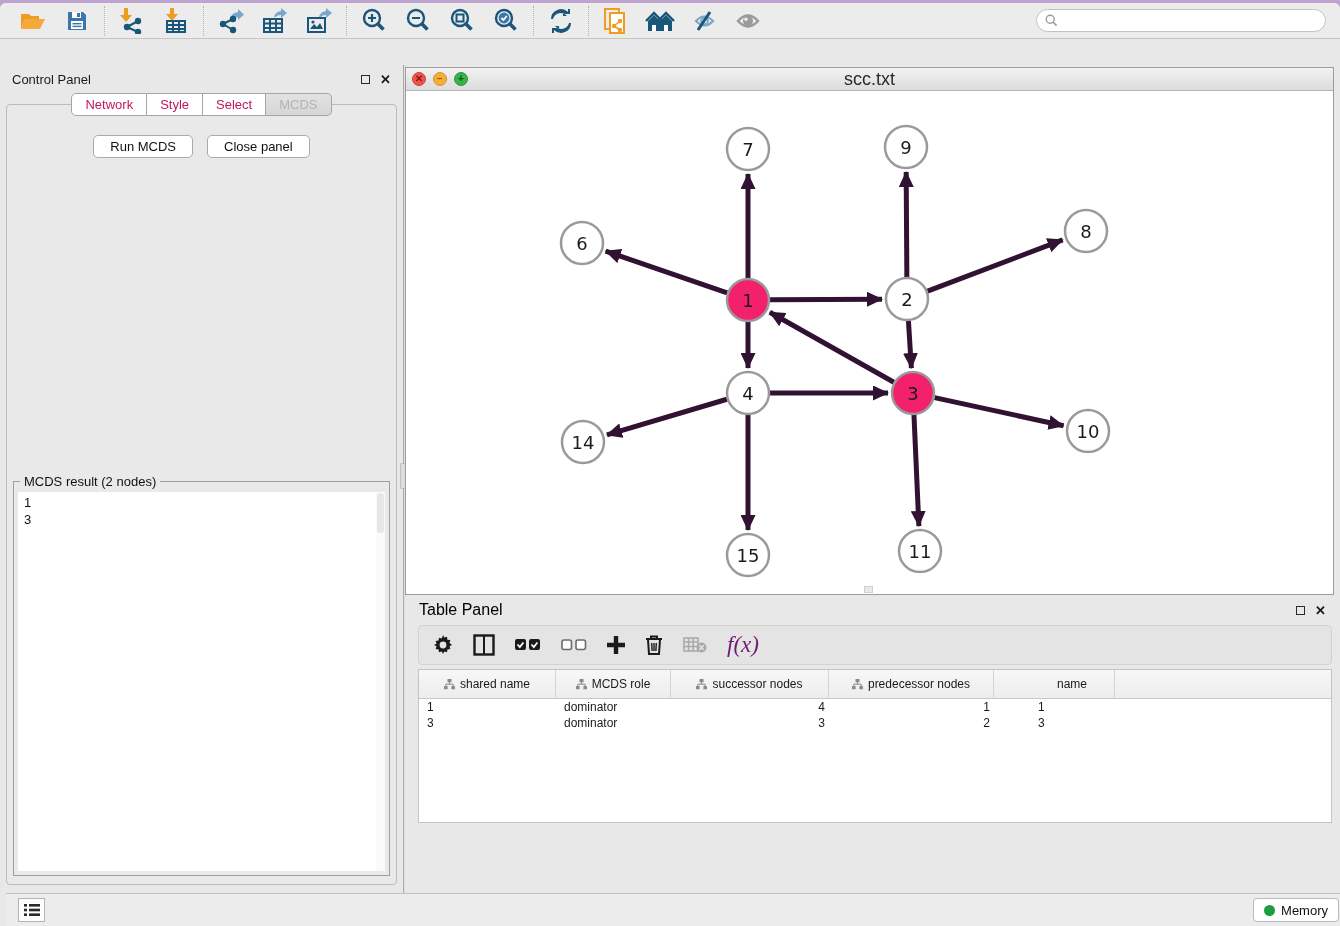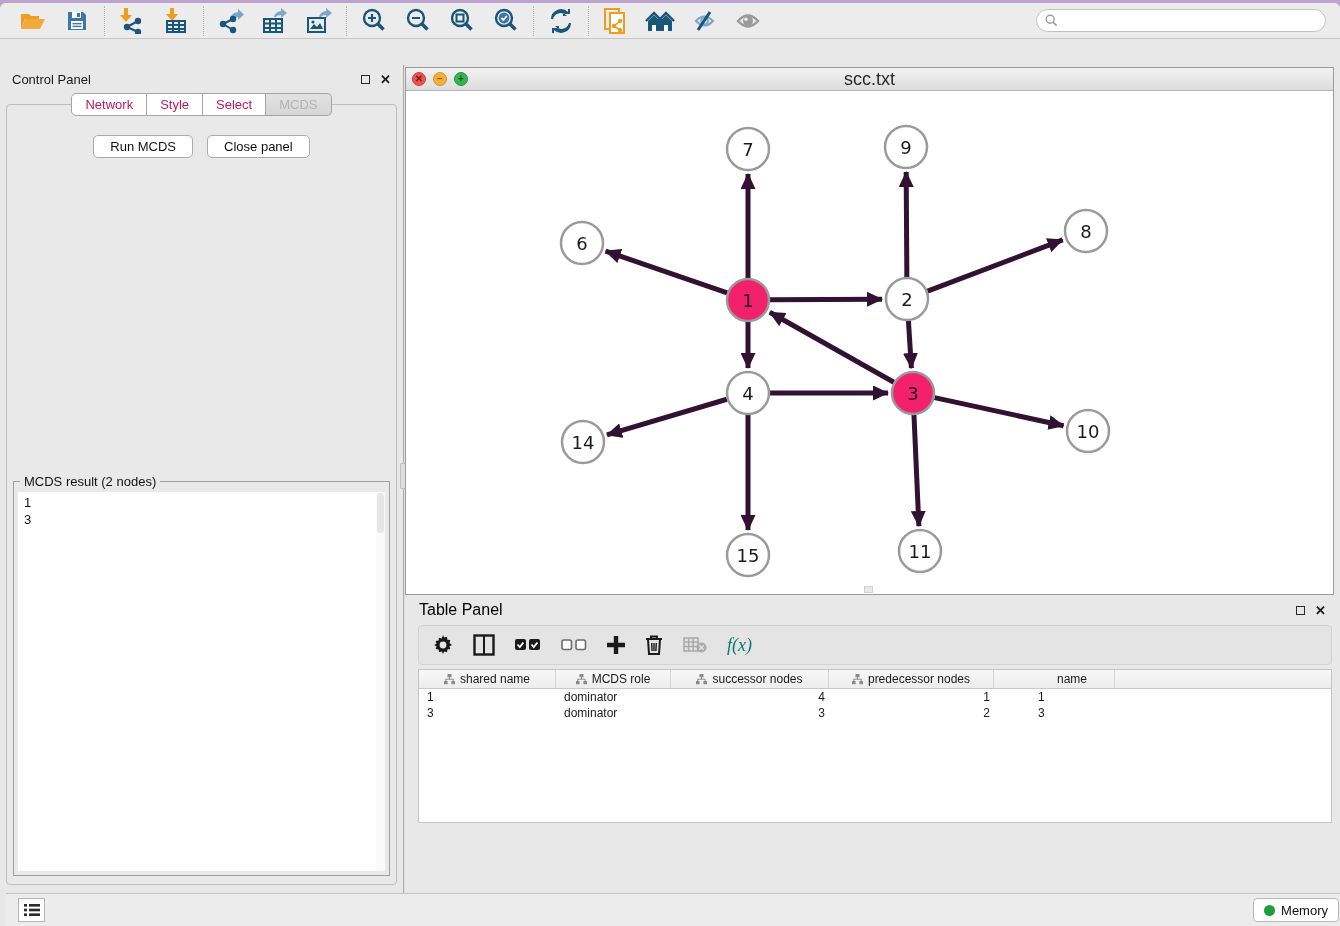--- a/index.html
+++ b/index.html
@@ -91,25 +91,25 @@
   .netcanvas { position:relative; width:100%; height:503px; background:#fff; }
   .netresize { position:absolute; left:458px; bottom:1px; width:9px; height:7px;
                background:#e9e9e9; border:1px solid #cfcfcf; }
 
   
   .tpanel { position:absolute; left:405px; top:532px; right:0; bottom:0; background:#e8e8e8; }
   .tpanelhead { height:26px; display:flex; align-items:center; padding:0 14px; }
   .ttoolbar { margin:2px 8px 0 13px; height:40px; background:#e4e4e4; border:1px solid #d2d2d2;
               border-radius:4px; display:flex; align-items:center; gap:20px; padding:0 14px; }
   .tt { display:flex; align-items:center; justify-content:center; height:28px; }
-  .fx { font-family:"Liberation Serif", serif; font-style:italic; font-size:18px; color:#0f766e; }
+  .fx { font-family:"Liberation Serif", serif; font-style:italic; font-size:23px; color:#701a75; }
 
   .datatable { position:absolute; left:13px; right:8px; top:72px; bottom:70px;
                background:#fff; border:1px solid #c4c4c4; overflow:hidden; }
-  .thead { display:flex; height:19px; background:linear-gradient(#f7f7f7,#ededed);
+  .thead { display:flex; height:29px; background:linear-gradient(#f7f7f7,#ededed);
            border-bottom:1px solid #c9c9c9; }
   .th { display:flex; align-items:center; justify-content:center; gap:5px; font-size:12px;
         color:#1a1a1a; border-right:1px solid #d4d4d4; overflow:hidden; }
   .th svg { flex:0 0 auto; }
   .trow { display:flex; height:16px; }
   .td { font-size:12px; color:#1a1a1a; padding:1px 8px 0 8px; overflow:hidden; }
   .td.right { text-align:right; padding-right:4px; }
   .c0 { width:137px; } .c1 { width:115px; } .c2 { width:158px; } .c3 { width:165px; } .c4 { width:85px;margin-left:36px; }
   .ttabs { position:absolute; bottom:6px; left:0; right:0; display:flex; justify-content:center; }
 

